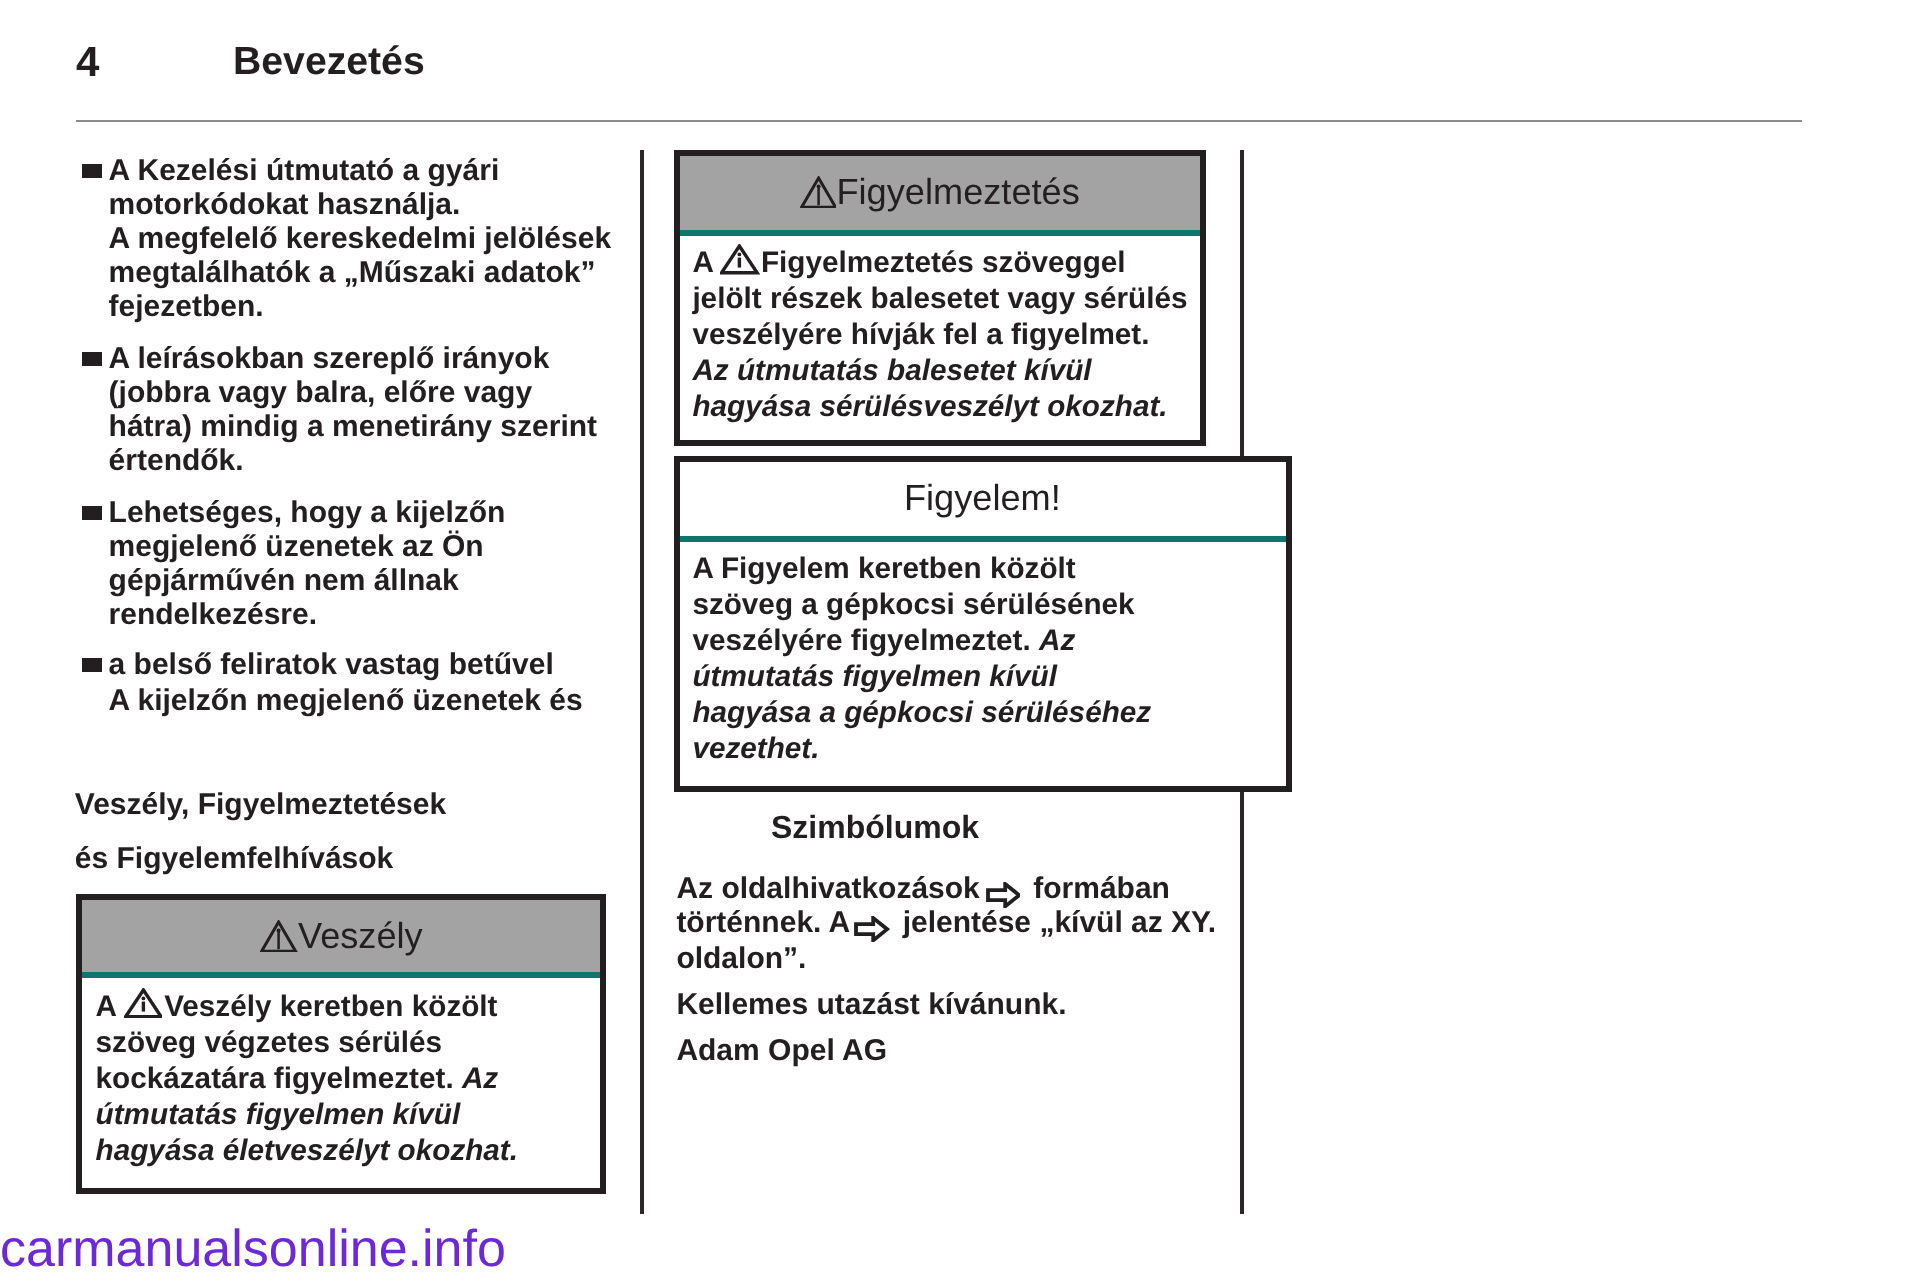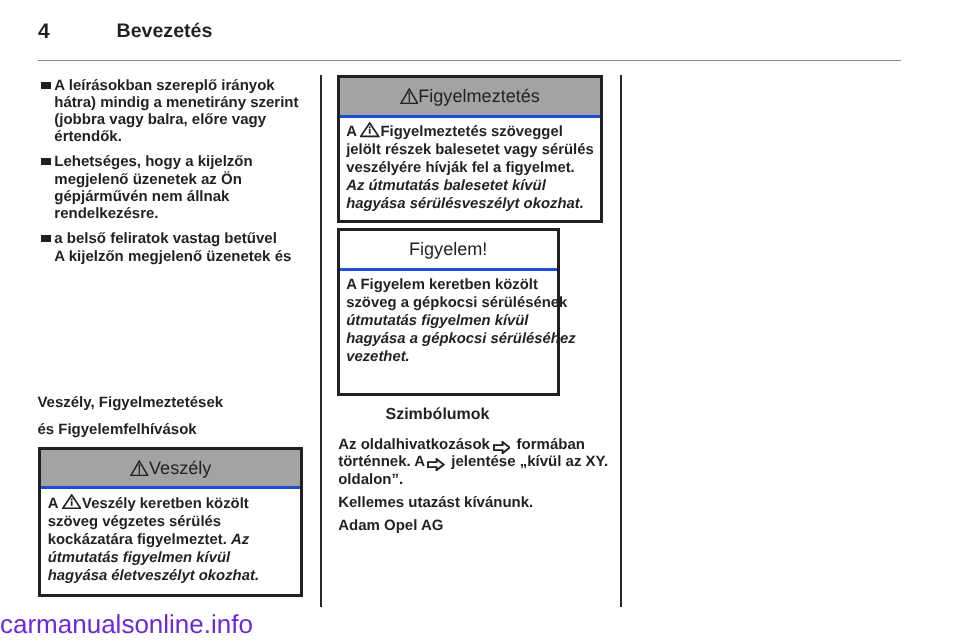--- a/index.html
+++ b/index.html
@@ -16,21 +16,21 @@
   .vrule{position:absolute;top:75px;width:2.4px;height:532px;background:#2b2726;}
   .vrule.v1{left:319.6px;}
   .vrule.v2{left:619.6px;}
 
   .col{position:absolute;}
   .col1{left:38px;top:76.5px;width:270px;}
   .col2{left:336.7px;top:75.1px;width:270px;}
   #sectheading{position:absolute;left:-0.6px;top:313.5px;}
   #dangerbox{position:absolute;left:0.3px;top:370.4px;width:265.2px;height:150px;}
   #warnbox{position:absolute;left:0;top:0;width:266.2px;height:148.4px;}
-  #cautionbox{position:absolute;left:0;top:153px;width:223px;height:167.5px;}
+  #cautionbox{position:absolute;left:0;top:153px;width:309px;height:167.5px;}
   #symheading{position:absolute;left:0.8px;top:327px;font-size:16px;margin-left:48px;}
   #symtext{position:absolute;left:1.5px;top:360.5px;width:270px;}
   p.bp{margin:0 0 5.0px 0;font-size:15.0px;line-height:17.75px;font-weight:bold;}
   p.bp:last-child{margin-bottom:0;}
 
   ul.bul{list-style:none;margin:0;padding:0;}
   ul.bul li{position:relative;padding-left:16.3px;font-size:15.0px;line-height:17.2px;
             font-weight:bold;margin:0 0 8.1px 0;}
   ul.bul li .sq{position:absolute;left:3px;top:5px;width:9.5px;height:7px;background:#231f20;}
   .ln{white-space:nowrap;display:block;overflow:visible;}
@@ -41,21 +41,21 @@
   .wbody .tri{width:20px;}
   .wbody .tri .isvg{top:-13.6px;}
   .arr{width:18.4px;}
   .arr .isvg{top:-8.1px;left:-1.5px;}
 
   h2.sect{font-size:15px;font-weight:bold;margin:0;line-height:26.8px;}
 
   .wbox{border:3px solid #231f20;background:#fff;box-sizing:border-box;position:absolute;}
   .wbox .whead{text-align:center;font-size:18.1px;line-height:37.5px;height:36.5px;}
   .wbox.gray .whead{background:#a3a3a3;}
-  .wbox .wbody{border-top:3px solid #1d4ed8;padding:5.3px 1px 2px 6.5px;
+  .wbox .wbody{border-top:3px solid #0f766e;padding:5.3px 1px 2px 6.5px;
                font-size:14.85px;line-height:18.0px;font-weight:bold;}
   .wbody i{font-style:italic;font-weight:bold;}
   .ttl{display:inline-block;}
 
   .wm{position:absolute;left:0;top:611px;width:946px;text-align:left;
       color:#6d28d9;font-size:26px;line-height:27.3px;}
 </style>
 </head>
 <body>
 
@@ -65,21 +65,22 @@
     <div class="pgnum">4</div>
     <div class="title">Bevezetés</div>
   </div>
   <div class="hrule"></div>
 
   <div class="vrule v1"></div>
   <div class="vrule v2"></div>
 
   <div class="col col1">
     <ul class="bul">
-      <li><span class="sq"></span><span class="txt"><span class="ln">A leírásokban szereplő irányok</span><span class="ln">hátra) mindig a menetirány szerint</span><span class="ln">(jobbra vagy balra, előre vagy</span><span class="ln">értendők.</span></span></li>
+      <li><span class="sq"></span><span class="txt"><span class="ln">A Kezelési útmutató a gyári</span><span class="ln">motorkódokat használja.</span><span class="ln">A megfelelő kereskedelmi jelölések</span><span class="ln">megtalálhatók a „Műszaki adatok”</span><span class="ln">fejezetben.</span></span></li>
+      <li><span class="sq"></span><span class="txt"><span class="ln">A leírásokban szereplő irányok</span><span class="ln">(jobbra vagy balra, előre vagy</span><span class="ln">hátra) mindig a menetirány szerint</span><span class="ln">értendők.</span></span></li>
       <li><span class="sq"></span><span class="txt"><span class="ln">Lehetséges, hogy a kijelzőn</span><span class="ln">megjelenő üzenetek az Ön</span><span class="ln">gépjárművén nem állnak</span><span class="ln">rendelkezésre.</span></span></li>
       <li><span class="sq"></span><span class="txt"><span class="ln">a belső feliratok vastag betűvel</span><span class="ln">A kijelzőn megjelenő üzenetek és</span></span></li>
     </ul>
 
     <h2 class="sect" id="sectheading">
         <span class="ln">Veszély, Figyelmeztetések</span>
         <span class="ln">és Figyelemfelhívások</span>
       </h2>
 
     <div class="wbox gray" id="dangerbox">
@@ -120,20 +121,21 @@
           <span class="ln"><i>Az útmutatás balesetet kívül</i></span>
           <span class="ln"><i>hagyása sérülésveszélyt okozhat.</i></span>
         </div>
     </div>
 
     <div class="wbox" id="cautionbox">
       <div class="whead"><span class="ttl">Figyelem!</span></div>
       <div class="wbody">
           <span class="ln"><span>A Figyelem keretben közölt</span></span>
           <span class="ln"><span>szöveg a gépkocsi sérülésének</span></span>
+          <span class="ln"><span>veszélyére figyelmeztet. </span><i>Az</i></span>
           <span class="ln"><i>útmutatás figyelmen kívül</i></span>
           <span class="ln"><i>hagyása a gépkocsi sérüléséhez</i></span>
           <span class="ln"><i>vezethet.</i></span>
         </div>
     </div>
 
     <h2 class="sect" id="symheading">Szimbólumok</h2>
     <div id="symtext">
       <p class="bp">
           <span class="ln"><span>Az oldalhivatkozások </span><span class="arr"><svg class="isvg" width="17.6" height="13.2" viewBox="0 0 17.6 13.2" aria-hidden="true">

